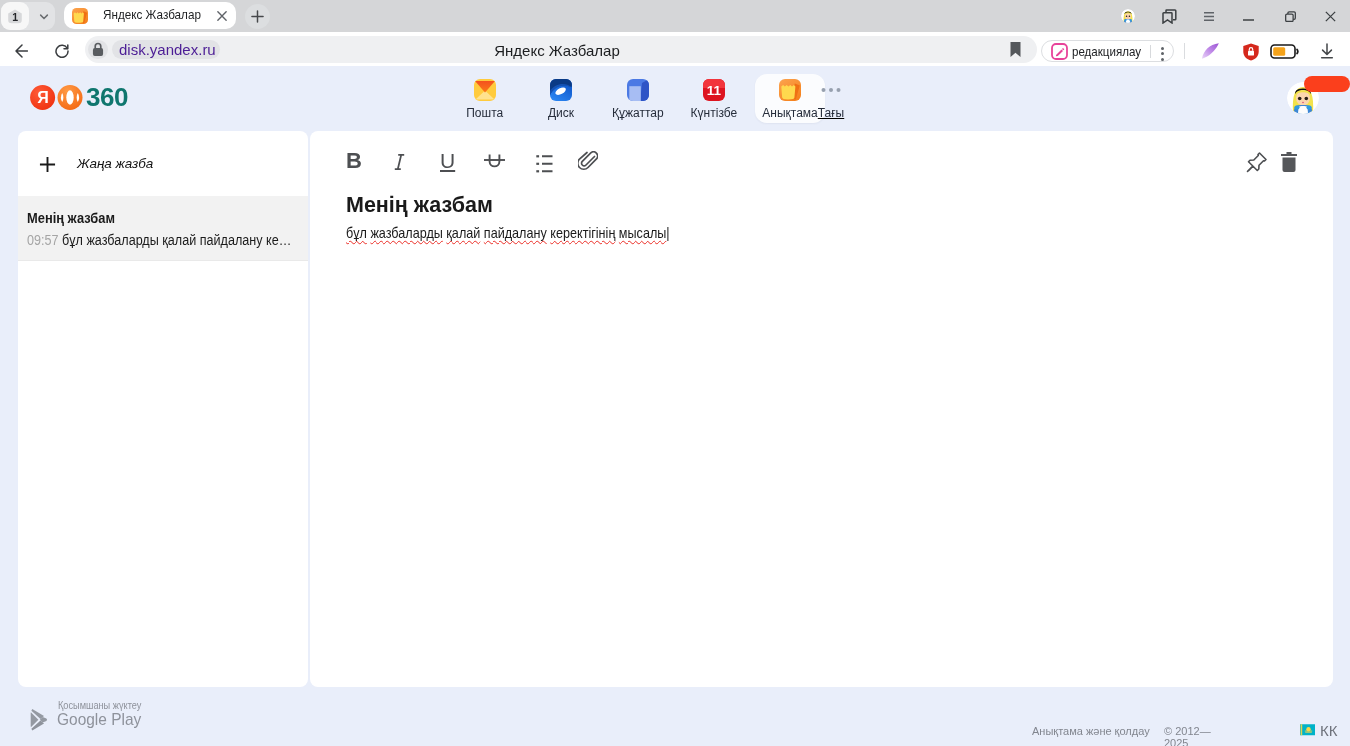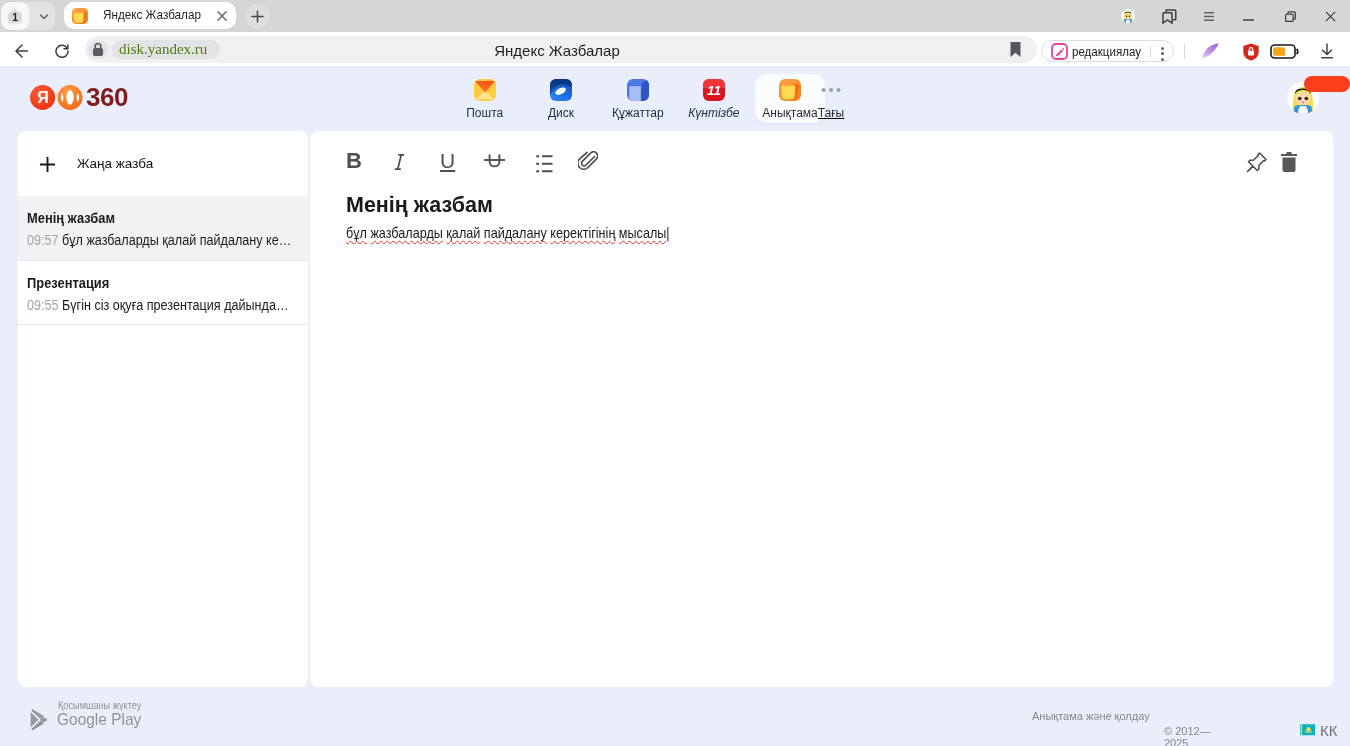--- a/index.html
+++ b/index.html
@@ -110,21 +110,21 @@
     <path d="M12.8 1 V4.8 H9" fill="none" stroke="#3A3D40" stroke-width="1.5" stroke-linecap="round" stroke-linejoin="round"></path>
   </svg>
 <div class="abs" id="omnibox">
   <div id="pagetitle">Яндекс Жазбалар</div>
   <div class="chip2" style="left:3px;width:20px;"></div>
   <div class="chip2" style="left:27px;width:108px;"></div>
   <svg style="position:absolute;left:7px;top:6px" width="12" height="15" viewBox="0 0 13 16">
       <rect x="1" y="6.5" width="11" height="8.5" rx="2" fill="#595C60"></rect>
       <path d="M3.5 7 V4.5 A3 3 0 0 1 9.5 4.5 V7" fill="none" stroke="#595C60" stroke-width="1.8"></path>
     </svg>
-  <div style="position:absolute;left:34px;top:0;font-size:15px;color:#4d7c0f;line-height:27px;font-family:Liberation Serif, serif;">disk.yandex.ru</div>
+  <div style="position:absolute;left:34px;top:0;font-size:15px;color:#4c1d95;line-height:27px;">disk.yandex.ru</div>
   <svg style="position:absolute;left:924px;top:5px" width="13" height="17" viewBox="0 0 13 17">
       <path d="M1.5 1 H11.5 V16 L6.5 11.8 L1.5 16 Z" fill="#54575B"></path>
     </svg>
 </div>
 <div class="abs" id="extchip"></div>
 <svg class="abs" style="left:1051px;top:43px" width="17" height="17" viewBox="0 0 17 17">
     <rect x="1" y="1" width="15" height="15" rx="4" fill="none" stroke="#E8439A" stroke-width="1.8"></rect>
     <path d="M5 12 L10.5 6.5 L12 8 L6.8 13 L5 13.2 Z" fill="#E8439A"></path>
     <path d="M11.5 5.5 L12.8 6.8" stroke="#E8439A" stroke-width="1.5"></path>
   </svg>
@@ -175,21 +175,21 @@
             <stop offset="1" stop-color="#F2600A"></stop>
           </radialGradient>
       </defs>
       <circle cx="12.6" cy="12.5" r="12.5" fill="url(#gYa)"></circle>
       <text x="12.9" y="18.3" text-anchor="middle" font-family="Liberation Sans" font-size="16" font-weight="bold" fill="#fff">Я</text>
       <circle cx="40" cy="12.5" r="12.5" fill="url(#gO)"></circle>
       <ellipse cx="40" cy="12.5" rx="3.7" ry="7.2" fill="#fff"></ellipse>
       <path d="M32.2 8 A 9 9 0 0 0 32.2 17 A 3.4 6 0 0 0 32.2 8" fill="#fff"></path>
       <path d="M47.8 8 A 9 9 0 0 1 47.8 17 A 3.4 6 0 0 1 47.8 8" fill="#fff"></path>
     </svg>
-    <div class="abs" style="left:86px;top:18px;font-size:26px;font-weight:bold;color:#7f1d1d;line-height:27px;letter-spacing:-0.5px;">360</div>
+    <div class="abs" style="left:86px;top:18px;font-size:26px;font-weight:bold;color:#0f766e;line-height:27px;letter-spacing:-0.5px;">360</div>
 
     <div class="abs" id="activepill"></div>
 
     <div class="navitem" style="left:446.7px;">
       <svg width="22" height="22" viewBox="0 0 22 22">
         <defs>
           <clipPath id="cpR">
               <rect width="22" height="22" rx="6"></rect>
             </clipPath>
           <linearGradient id="gFlap" x1="0" y1="0" x2="0" y2="1">
@@ -228,21 +228,21 @@
       <svg width="22" height="22" viewBox="0 0 22 22">
         <g clip-path="url(#cpR)">
           <rect width="22" height="22" fill="#4B79E4"></rect>
           <polygon points="13.2,22 15,4 22,0 22,22" fill="#2E54C6"></polygon>
           <rect x="2.3" y="7.2" width="11.5" height="14.8" fill="#A7BDF3"></rect>
         </g>
       </svg>
       <div class="navlabel">Құжаттар</div>
     </div>
 
-    <div class="navitem" style="left:675.9px;font-style:italic;">
+    <div class="navitem" style="left:675.9px;">
       <svg width="22" height="22" viewBox="0 0 22 22">
         <g clip-path="url(#cpR)">
           <rect width="22" height="22" fill="#DD1420"></rect>
           <rect width="22" height="9" fill="#F2353C"></rect>
           <text x="11" y="16.4" text-anchor="middle" font-family="Liberation Sans" font-size="13.5" font-weight="bold" fill="#fff">11</text>
         </g>
       </svg>
       <div class="navlabel">Күнтізбе</div>
     </div>
 
@@ -294,29 +294,25 @@
       </g>
     </svg>
     <div class="abs" style="left:1304px;top:10px;width:23px;height:16px;background:#FB3F1C;border-radius:8px;color:#fff;font-size:10px;font-weight:bold;text-align:center;line-height:16px;padding-left:46px;">99+</div>
   </div>
 
   <div class="abs" id="sidebar">
     <div id="newnote">
       <svg style="position:absolute;left:21px;top:25px" width="17" height="17" viewBox="0 0 18 18">
           <path d="M9 1 V17 M1 9 H17" stroke="#1A1A1A" stroke-width="2"></path>
         </svg>
-      <div style="position:absolute;left:59px;top:23px;font-size:13.5px;font-weight:500;color:#141414;line-height:20px;">Жаңа жазба</div>
+      <div style="position:absolute;left:59px;top:23px;font-size:13.5px;font-weight:500;color:#141414;line-height:20px;font-style:italic;">Жаңа жазба</div>
     </div>
     <div class="noteitem" style="background:#F2F2F2;">
       <div class="t">Менің жазбам</div>
       <div class="p"><span class="time">09:57</span> бұл жазбаларды қалай пайдалану ке…</div>
-    </div>
-    <div class="noteitem">
-      <div class="t">Презентация</div>
-      <div class="p"><span class="time">09:55</span> Бүгін сіз оқуға презентация дайында…</div>
     </div>
   </div>
 
   <div class="abs" id="editor">
 
     <div class="edicon" style="left:36px;top:17px;font-size:22px;font-weight:bold;">B</div>
     <svg class="edicon" style="left:84px;top:23px" width="11" height="16" viewBox="0 0 11 16">
         <path d="M4.2 0.9 H10.2 M0.8 15.1 H6.8 M7.2 0.9 L3.8 15.1" fill="none" stroke="#4D4F52" stroke-width="1.8"></path>
       </svg>
     <div class="edicon" style="left:130px;top:18px;font-size:21px;text-decoration:underline;">U</div>
@@ -348,21 +344,21 @@
 
   <div class="abs" id="footer">
     <svg class="abs" style="left:30px;top:21px" width="18.5" height="23.5" viewBox="0 0 18.5 23.5">
       <polygon points="0.9,4.3 8.4,11.75 0.9,19.2 0.7,18 0.7,5.5" fill="#9499A2"></polygon>
       <polygon points="2.3,1.1 14,7.9 10.5,11 1.4,2.7" fill="#9499A2"></polygon>
       <polygon points="2.3,22.4 14,15.6 10.5,12.5 1.4,20.8" fill="#8E939C"></polygon>
       <path d="M12.6 8.9 L16.4 10.4 Q17.8 11.75 16.4 13.1 L12.6 14.6 L9.9 11.75 Z" fill="#9499A2"></path>
     </svg>
     <div class="abs" style="left:58px;top:14px;font-size:10px;color:#8E929B;line-height:10px;transform:scaleX(0.92);transform-origin:0 50%;">Қосымшаны жүктеу</div>
     <div class="abs" style="left:57px;top:24px;font-size:17px;color:#8E929B;line-height:17px;transform:scaleX(0.91);transform-origin:0 50%;">Google Play</div>
-    <div class="abs ftxt" style="left:1032px;top:23px;text-align:right;">Анықтама және қолдау</div>
+    <div class="abs ftxt" style="left:1032px;top:38px;text-align:right;">Анықтама және қолдау</div>
     <div class="abs ftxt" style="left:1164px;top:38px;">© 2012—2025 «Яндекс»</div>
     <svg class="abs" style="left:1300px;top:37px" width="15" height="11.5" viewBox="0 0 15 11">
       <rect width="15" height="11" fill="#00B2C8"></rect>
       <rect x="0.6" width="1.6" height="11" fill="#F8D648" opacity="0.9"></rect>
       <circle cx="8.5" cy="5" r="2.2" fill="#F8D648"></circle>
       <path d="M4.8 6.8 H12.2 M5.2 8 H11.8" stroke="#F8D648" stroke-width="0.8"></path>
     </svg>
     <div class="abs" style="left:1320px;top:37px;font-size:15px;color:#6F737C;line-height:13px;">КК</div>
   </div>
 </div>

